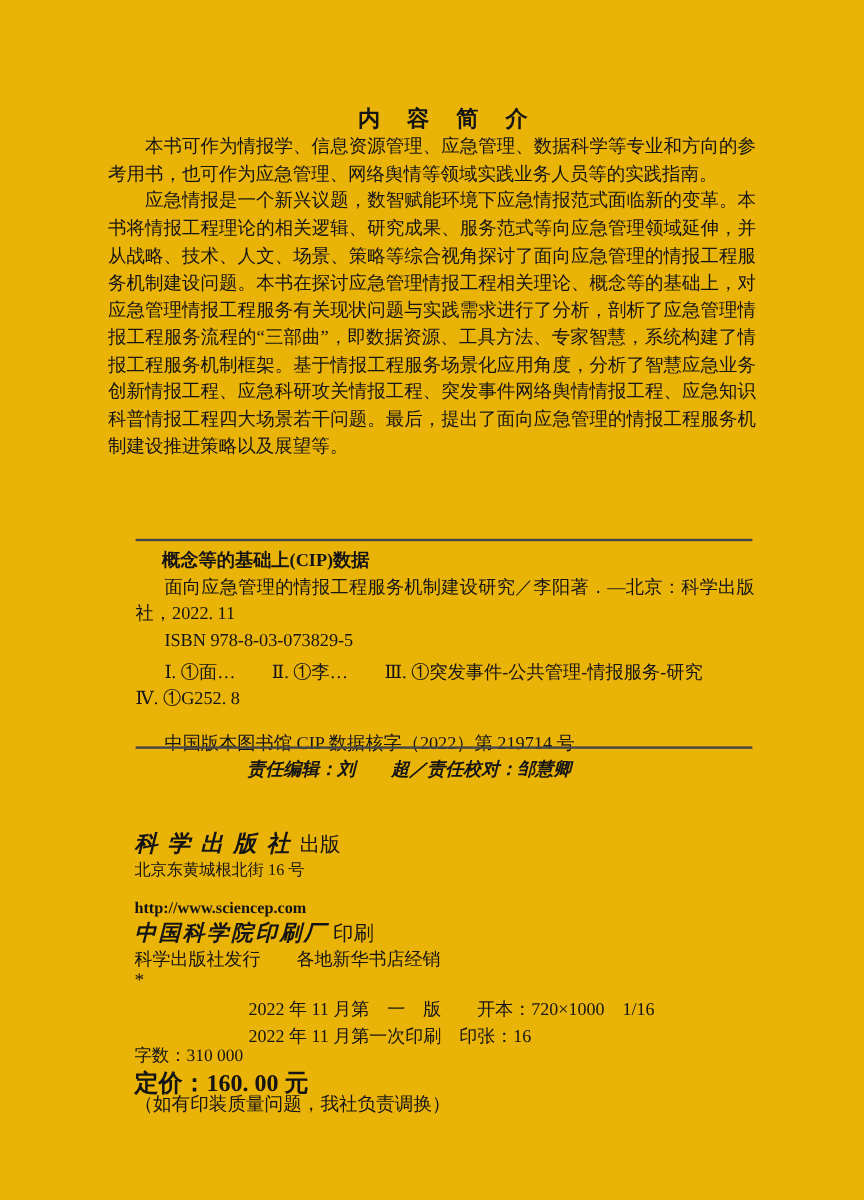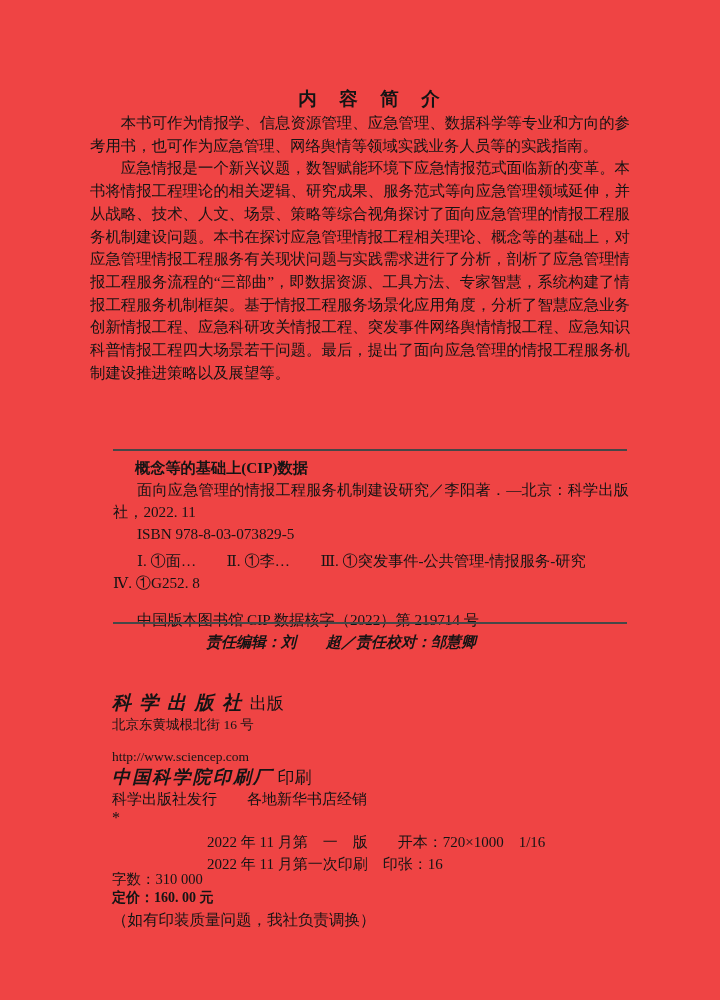--- a/index.html
+++ b/index.html
@@ -1,21 +1,21 @@
 <!DOCTYPE html>
 <html lang="zh"><head>
 <meta charset="utf-8">
 <style>
   * { margin: 0; padding: 0; box-sizing: border-box; }
   html, body { background: #ffffff; }
   .page {
     position: relative;
     width: 720px;
     height: 1000px;
-    background: #ef4444;
+    background: #eab308;
     color: #141414;
     font-family: "Liberation Serif", "DejaVu Serif", serif;
     overflow: hidden;
   }
   .page-title {
     position: absolute;
     top: 86px; left: 90px; width: 560px;
     text-align: center;
     font-size: 18.5px;
     font-weight: 700;
@@ -66,32 +66,32 @@
     font-weight: 700;
     font-style: italic;
     font-size: 19px;
     letter-spacing: 0.45em;
   }
   .printer-line { top: 765px; font-size: 17px; }
   .printer-line .script-logo { font-size: 18px; letter-spacing: 0.12em; }
   .logo-suffix { font-style: normal; font-weight: 400; }
   .address-line { top: 716px; font-size: 13.5px; }
   .postcode-line { top: 733px; font-size: 13.5px; }
-  .url-line { top: 749px; font-size: 13.5px; }
+  .url-line { top: 749px; font-size: 13.5px; font-weight: bold; }
   .distribution-line { top: 790px; font-size: 15px; }
   .star-line { top: 809px; font-size: 16px; }
   .printrun {
     position: absolute;
     top: 831px; left: 207px;
     font-size: 15px;
     line-height: 22px;
     text-align: left;
   }
   .words-line { top: 870px; font-size: 14.5px; }
-  .price-line { top: 889px; font-size: 14px; font-weight: 700; font-family: Liberation Serif, serif; }
+  .price-line { top: 889px; font-size: 20px; font-weight: 700; font-family: Liberation Serif, serif; }
   .notice-line { top: 910px; font-size: 15.5px; }
 </style>
 </head>
 <body>
 
 <div class="page">
 
   <h1 class="page-title">内　容　简　介</h1>
 
   <div class="intro">

